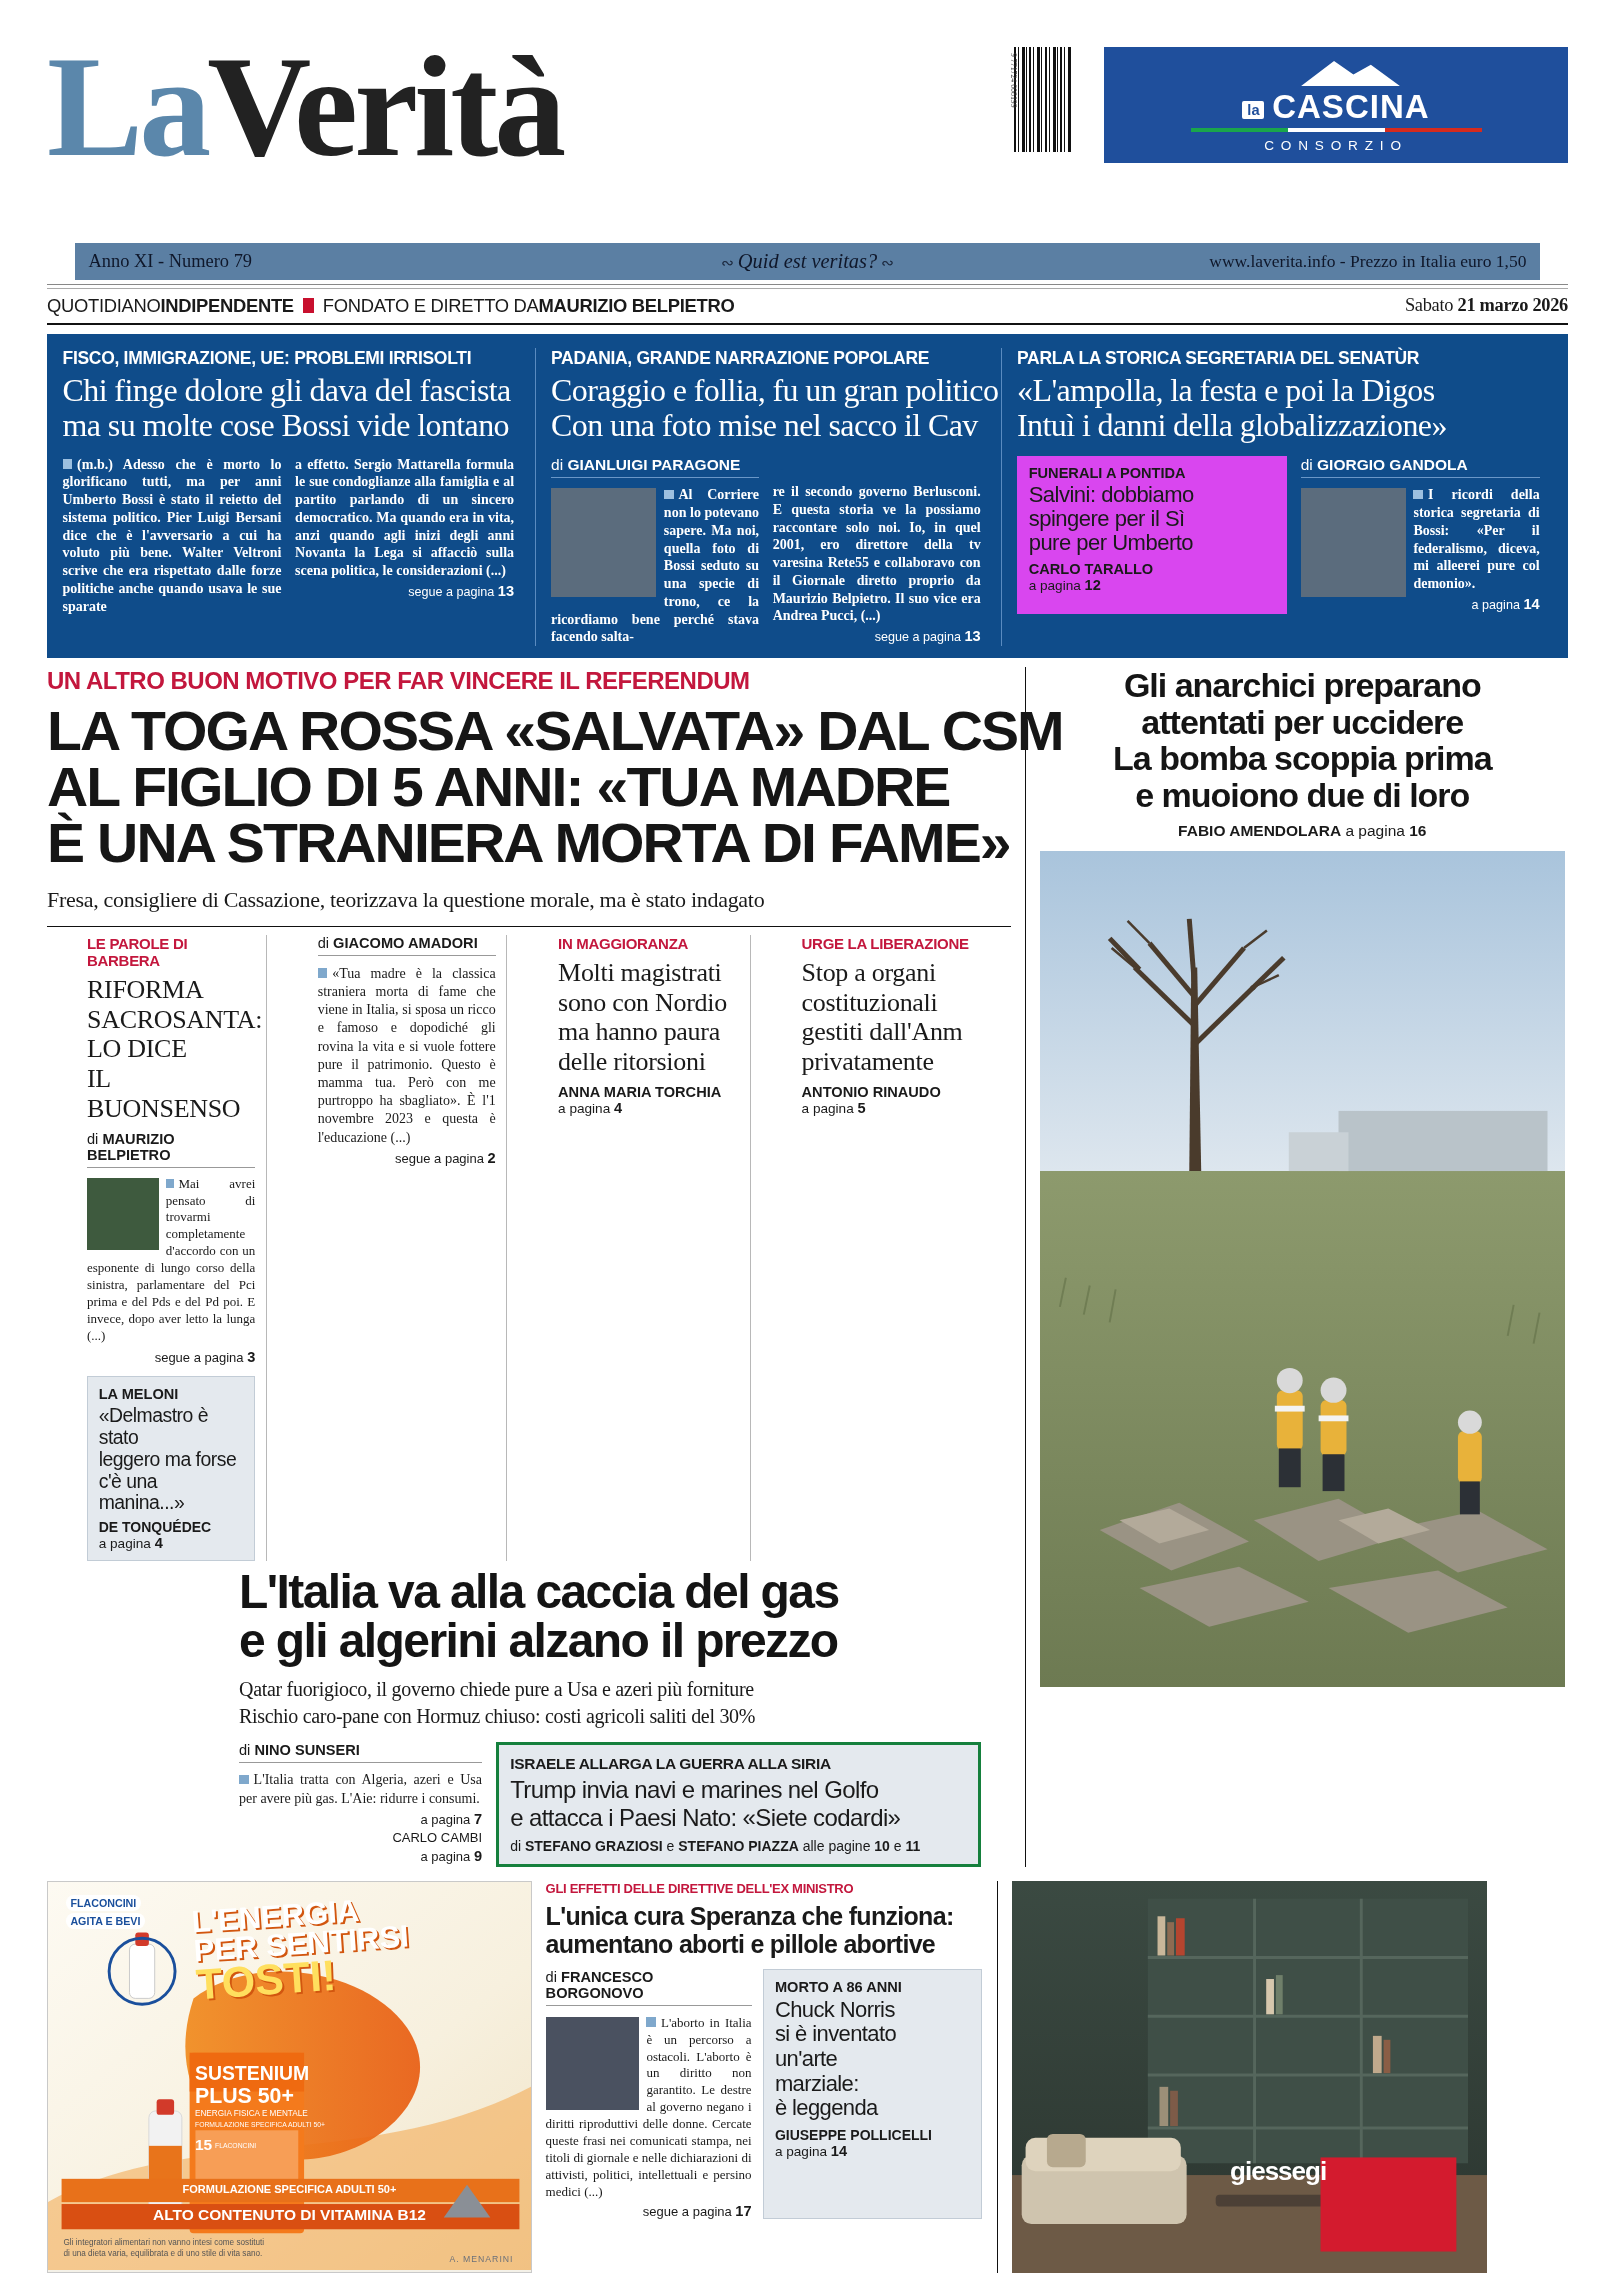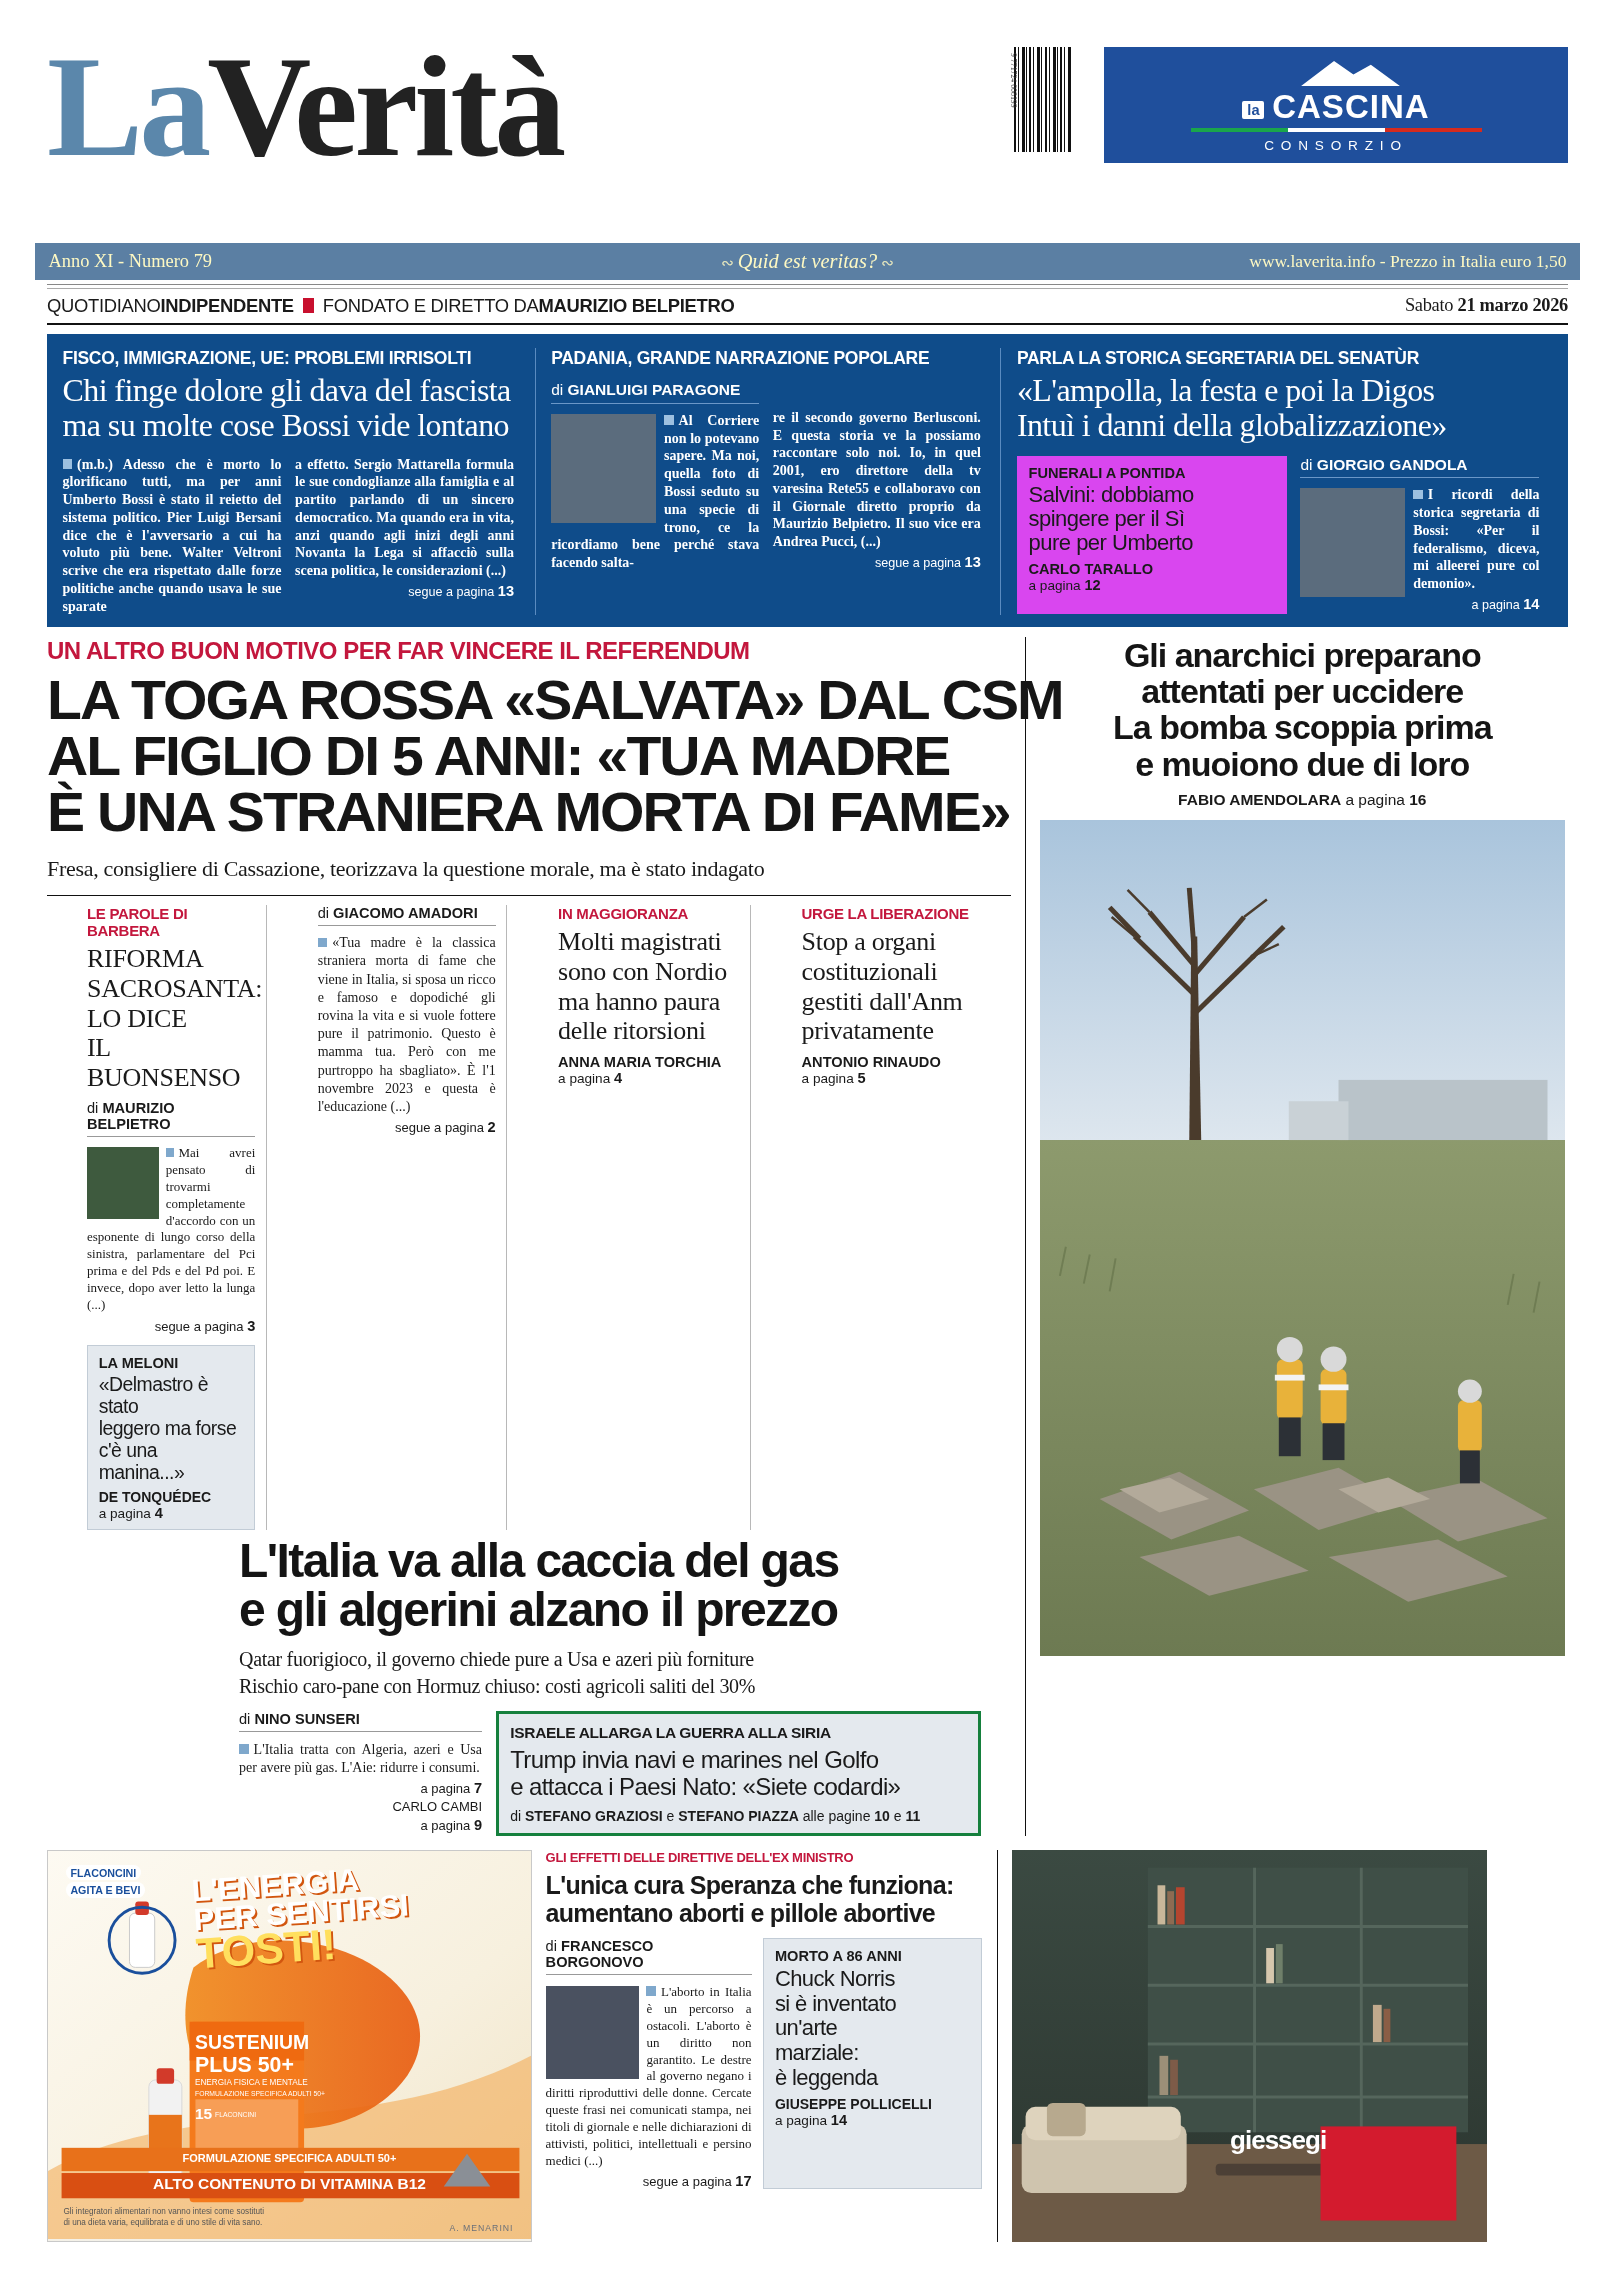--- a/index.html
+++ b/index.html
@@ -24,21 +24,21 @@
   .cascina-mark { display: flex; align-items: flex-end; gap: 7.8px; }
   .cascina-la { font-size: 14.6px; background: #fff; color: #1f4f9c; padding: 1px 4.9px; border-radius: 1.9px; font-family: "Liberation Sans", sans-serif; font-weight: bold; align-self: flex-end; margin-bottom: 3.9px; }
   .cascina-name { font-family: "Liberation Sans", sans-serif; font-weight: bold; font-size: 33px; letter-spacing: 1px; line-height: 1; }
   .cascina-mtn { width: 116px; height: 33px; position: relative; overflow: hidden; }
   .cascina-mtn svg { display: block; }
   .cascina-rule { width: 291px; height: 4.9px; display: flex; margin-top: 4.9px; }
   .cascina-rule i { flex: 1; display: block; }
   .cascina-sub { font-family: "Liberation Sans", sans-serif; font-size: 13.6px; letter-spacing: 6.8px; margin-top: 5.8px; }
 
   
-  .infobar { margin: 0 35px; height: 37px; background: #5b7fa3; color: #fef9c3; display: flex; align-items: center; padding: 0 13.6px; font-size: 18.4px; position: relative; }
+  .infobar { margin: 0 75px; height: 37px; background: #5b7fa3; color: #0f172a; display: flex; align-items: center; padding: 0 13.6px; font-size: 18.4px; position: relative; }
   .infobar .anno { font-family: "Liberation Serif", serif; }
   .infobar .quid { position: absolute; left: 0; right: 0; text-align: center; font-style: italic; font-size: 20.4px; pointer-events: none; }
   .infobar .web { margin-left: auto; font-size: 17.5px; }
   .quid-orn { font-style: normal; font-size: 15.5px; opacity: .85; }
   .rule-thin { margin: 3.9px 47px 0 47px; border-top: 1.9px solid #888; }
   .rule-thin2 { margin: 2.9px 47px 0 47px; border-top: 1px solid #aaa; }
 
   
   .subbar { margin: 5.8px 47px 0 47px; display: flex; align-items: center; font-family: "Liberation Sans", sans-serif; font-size: 18.4px; letter-spacing: -0.3px; }
   .subbar .sq { width: 11.6px; height: 15.5px; background: #c8102e; display: inline-block; margin: 0 8.7px; }
@@ -226,20 +226,24 @@
       <div class="btext-wrap">
         <div class="btext" style="width:219px"><span class="sqm"></span><span>(m.b.) Adesso che è morto lo glorificano tutti, ma per anni Umberto Bossi è stato il reietto del sistema politico. Pier Luigi Bersani dice che è l'avversario a cui ha voluto più bene. Walter Veltroni scrive che era rispettato dalle forze politiche anche quando usava le sue sparate</span></div>
         <div class="btext" style="width:219px"><span>a effetto. Sergio Mattarella formula le sue condoglianze alla famiglia e al partito parlando di un sincero democratico. Ma quando era in vita, anzi quando agli inizi degli anni Novanta la Lega si affacciò sulla scena politica, le considerazioni (...)</span>
           <div class="segue"><span>segue a pagina </span><b>13</b></div>
         </div>
       </div>
     </div>
 
     <div class="bcol c2">
       <div class="kicker-w">PADANIA, GRANDE NARRAZIONE POPOLARE</div>
+      <div class="bhead">
+        <span class="l">Coraggio e follia, fu un gran politico</span>
+        <span class="l">Con una foto mise nel sacco il Cav</span>
+      </div>
       <div class="btext-wrap">
         <div style="width:208px">
           <div class="byline-w"><span>di </span><b>GIANLUIGI PARAGONE</b></div>
           <div class="btext"><span class="photo p1"></span><span class="sqm"></span><span>Al Corriere non lo potevano sapere. Ma noi, quella foto di Bossi seduto su una specie di trono, ce la ricordiamo bene perché stava facendo salta-</span></div>
         </div>
         <div class="btext" style="width:208px;align-self:flex-end"><span>re il secondo governo Berlusconi. E questa storia ve la possiamo raccontare solo noi. Io, in quel 2001, ero direttore della tv varesina Rete55 e collaboravo con il Giornale diretto proprio da Maurizio Belpietro. Il suo vice era Andrea Pucci, (...)</span>
           <div class="segue"><span>segue a pagina </span><b>13</b></div>
         </div>
       </div>
     </div>

